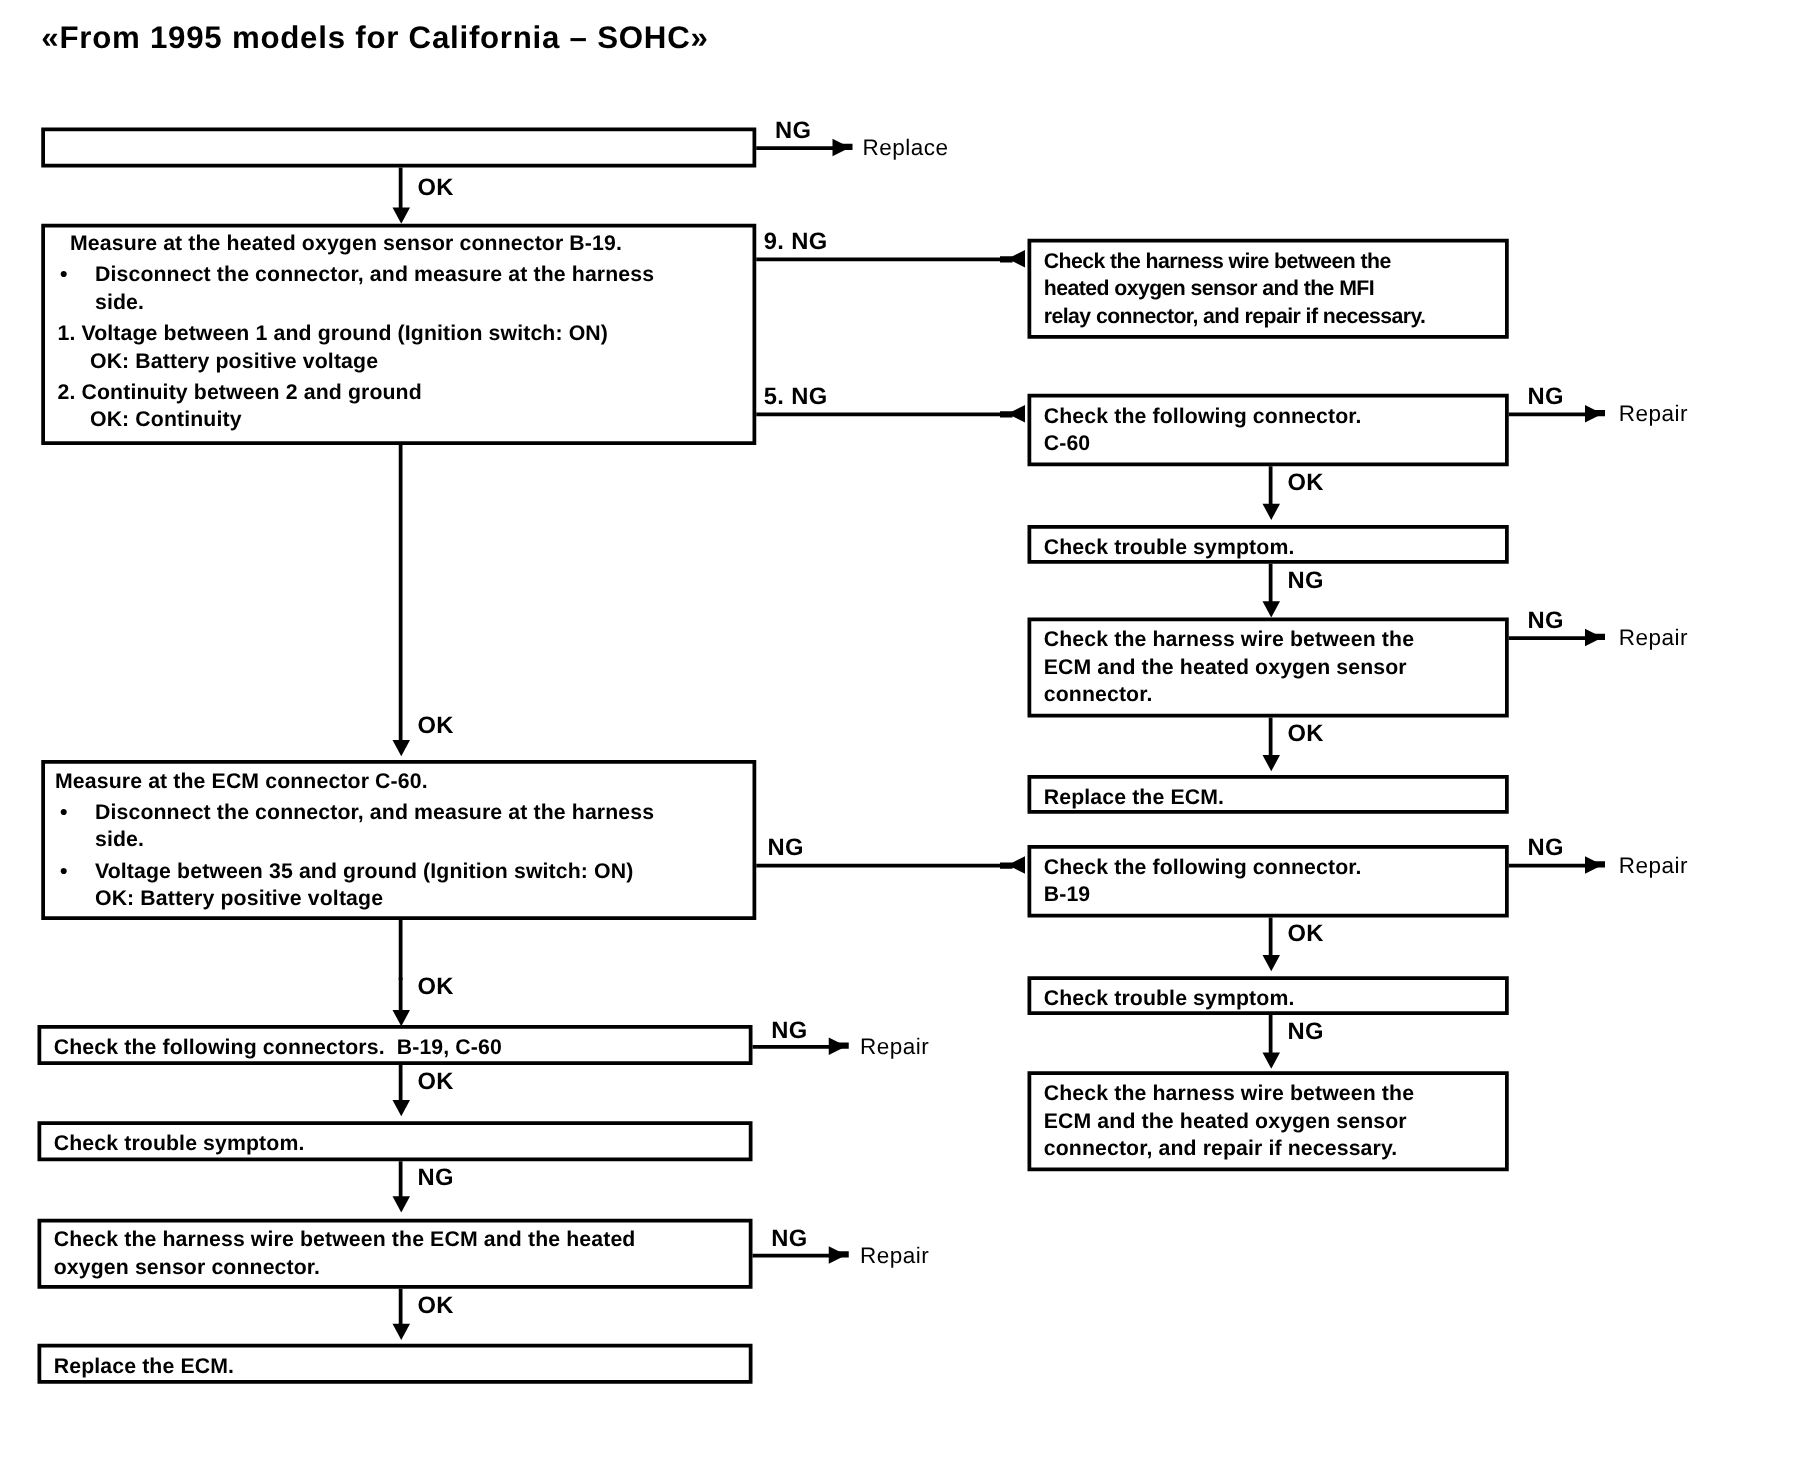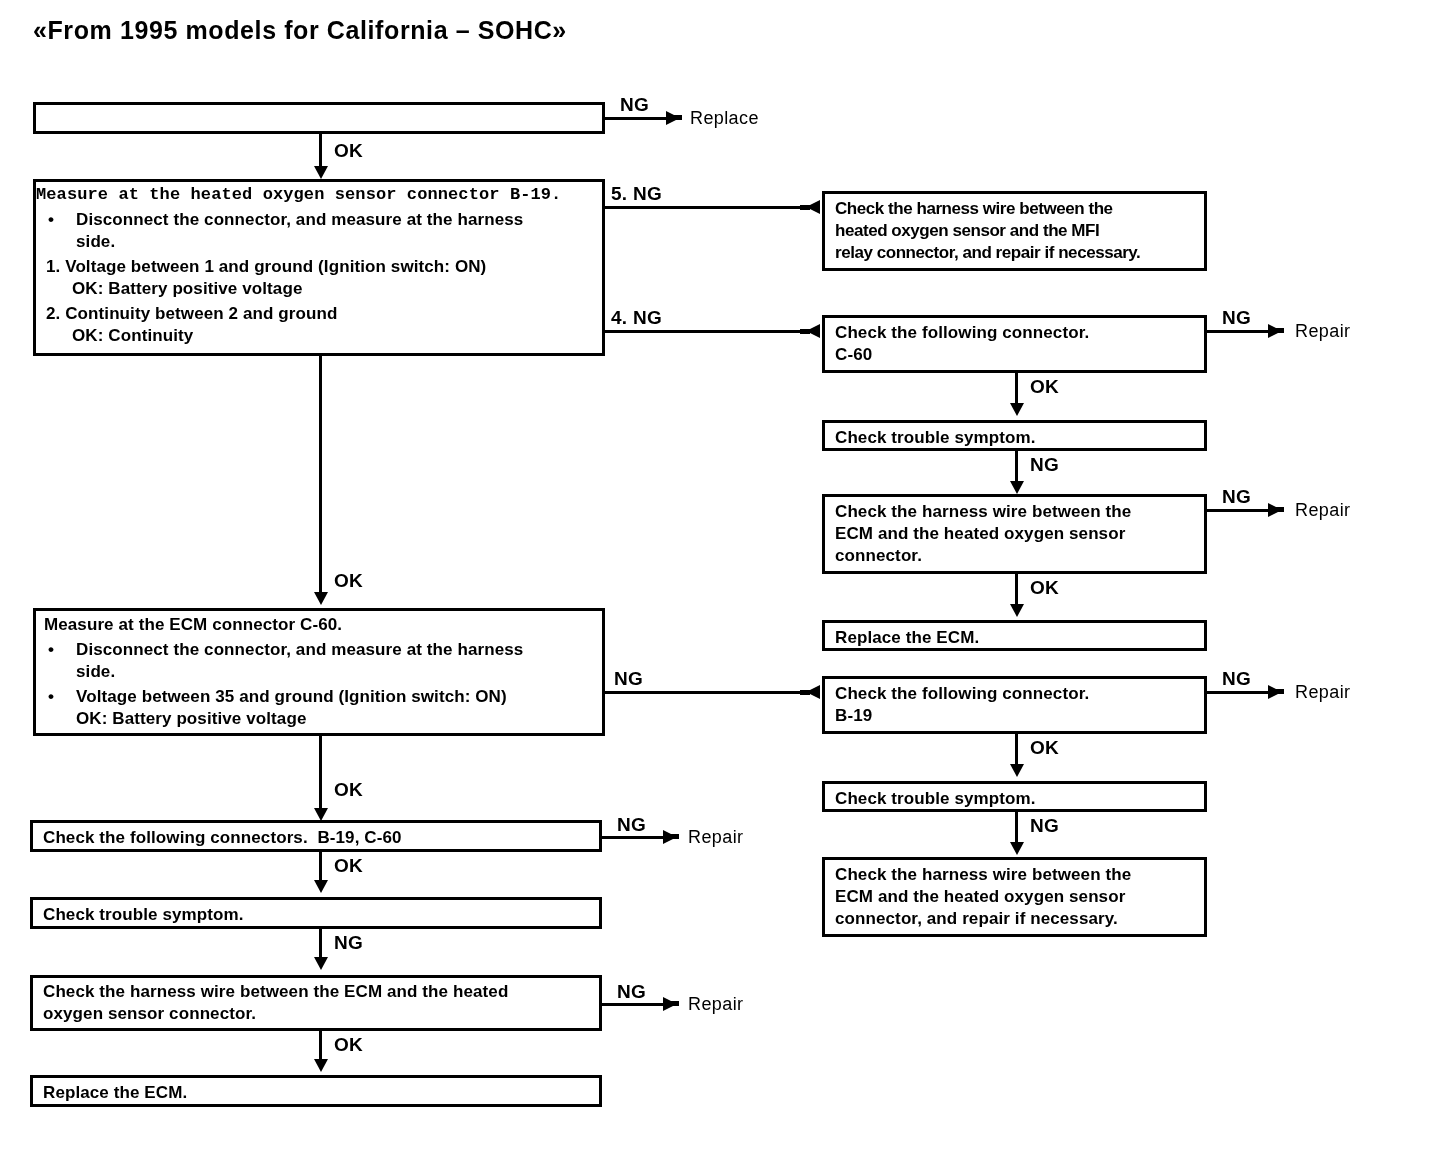--- a/index.html
+++ b/index.html
@@ -138,37 +138,37 @@
   <div class="arrow-right" style="left:666px; top:111px;"></div>
   <div class="arrow-stub" style="left:672px; top:115px;"></div>
   <div class="elabel" style="left:620px; top:94px;">NG</div>
   <div class="termlabel" style="left:690px; top:108px;">Replace</div>
 
   <div class="vline" style="left:319px; top:134px; height:38px;"></div>
   <div class="arrow-down" style="left:314px; top:166px;"></div>
   <div class="elabel" style="left:334px; top:140px;">OK</div>
 
   <div class="box" style="left:33px; top:179px; width:572px; height:177px;"></div>
-  <div class="lrow" style="left:36px; top:184px;font-family:Liberation Mono, monospace;">Measure at the heated oxygen sensor connector B-19.</div>
+  <div class="lrow" style="left:56px; top:184px;">Measure at the heated oxygen sensor connector B-19.</div>
   <div class="lrow bullet" style="left:76px; top:209px;">Disconnect the connector, and measure at the harness</div>
   <div class="lrow" style="left:76px; top:231px;">side.</div>
   <div class="lrow" style="left:46px; top:256px;text-align:right;">1.  Voltage between 1 and ground (Ignition switch: ON)</div>
   <div class="lrow" style="left:72px; top:278px;">OK: Battery positive voltage</div>
   <div class="lrow" style="left:46px; top:303px;">2.  Continuity between 2 and ground</div>
   <div class="lrow" style="left:72px; top:325px;">OK: Continuity</div>
 
   <div class="hline" style="left:605px; top:206px; width:213px;"></div>
   <div class="arrow-left" style="left:806px; top:200px;"></div>
   <div class="arrow-stub" style="left:800px; top:205px;"></div>
-  <div class="elabel" style="left:611px; top:183px;">5. NG</div>
+  <div class="elabel" style="left:611px; top:183px;">9. NG</div>
 
   <div class="hline" style="left:605px; top:330px; width:213px;"></div>
   <div class="arrow-left" style="left:806px; top:324px;"></div>
   <div class="arrow-stub" style="left:800px; top:329px;"></div>
-  <div class="elabel" style="left:611px; top:307px;">4. NG</div>
+  <div class="elabel" style="left:611px; top:307px;">5. NG</div>
 
   <div class="vline" style="left:319px; top:356px; height:242px;"></div>
   <div class="arrow-down" style="left:314px; top:592px;"></div>
   <div class="elabel" style="left:334px; top:570px;">OK</div>
 
   <div class="box" style="left:33px; top:608px; width:572px; height:128px;"></div>
   <div class="lrow" style="left:44px; top:614px;">Measure at the ECM connector C-60.</div>
   <div class="lrow bullet" style="left:76px; top:639px;">Disconnect the connector, and measure at the harness</div>
   <div class="lrow" style="left:76px; top:661px;">side.</div>
   <div class="lrow bullet" style="left:76px; top:686px;">Voltage between 35 and ground (Ignition switch: ON)</div>

